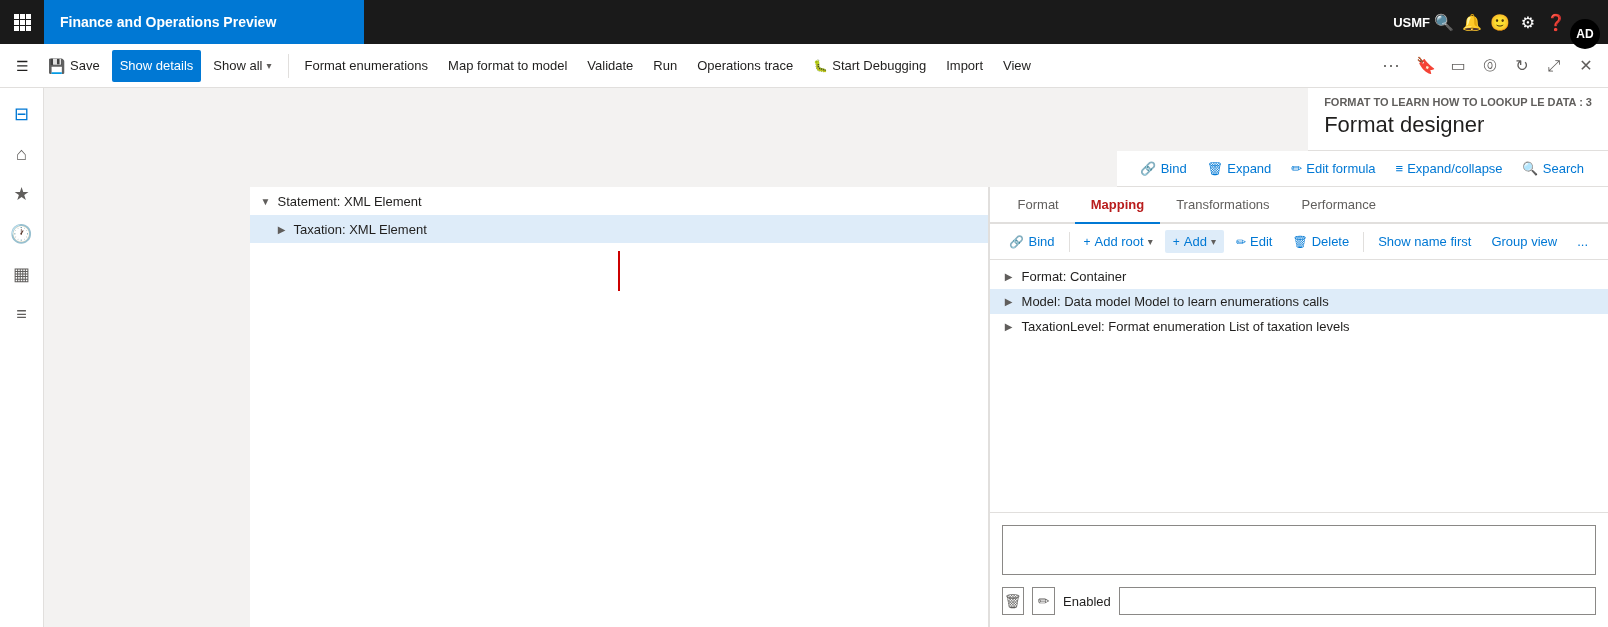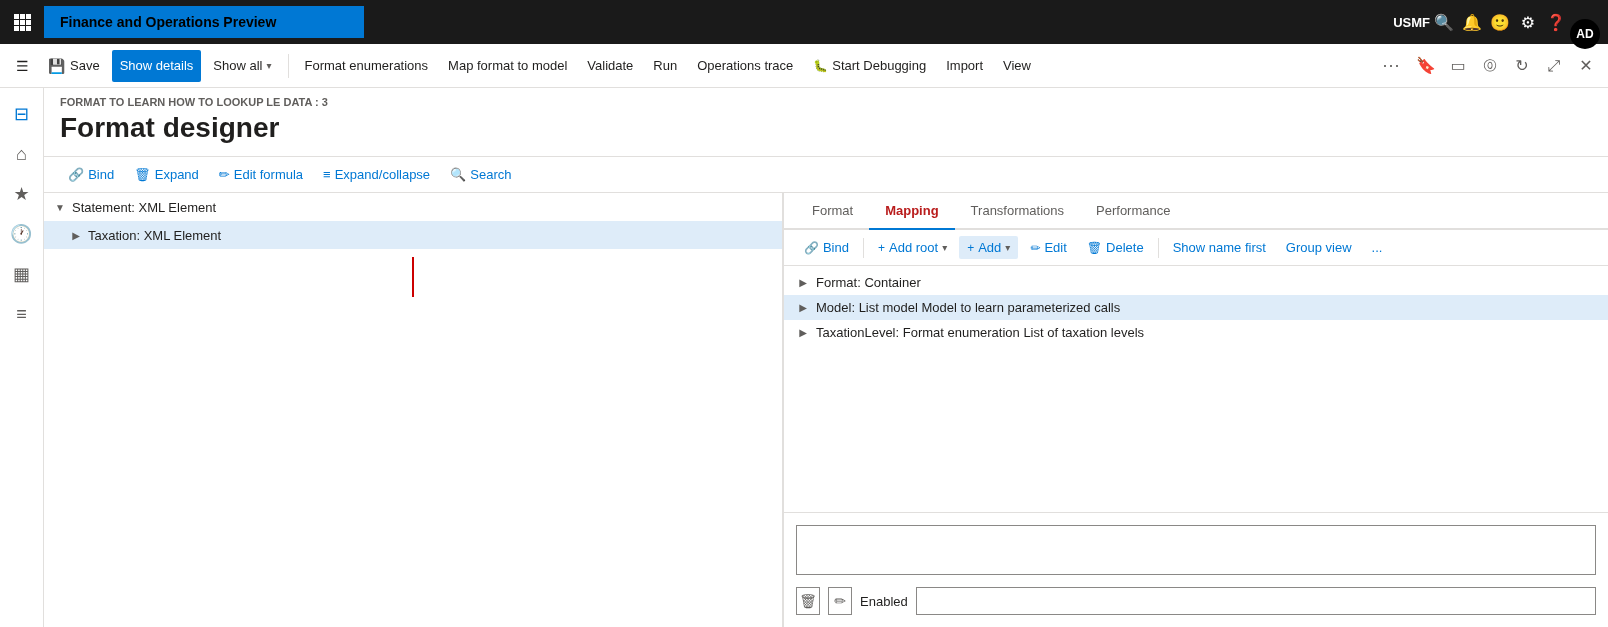--- a/index.html
+++ b/index.html
@@ -10,21 +10,21 @@
       background: #1a1a1a;
       height: 44px;
       display: flex;
       align-items: center;
       padding: 0 8px;
       color: white;
     }
     .top-bar-grid { display: flex; align-items: center; width: 100%; }
     .grid-icon { width: 28px; height: 28px; display: flex; align-items: center; justify-content: center; cursor: pointer; margin-right: 8px; }
     .grid-icon svg { width: 18px; height: 18px; fill: white; }
-    .app-title { font-size: 14px; font-weight: 600; color: #000000; background: #0078d4; padding: 4px 16px; height: 32px; display: flex; align-items: center; min-width: 320px; }
+    .app-title { font-size: 14px; font-weight: 600; color: #ffffff; background: #0078d4; padding: 4px 16px; height: 44px; display: flex; align-items: center; min-width: 320px; }
     .top-bar-spacer { flex: 1; }
     .top-bar-right { display: flex; align-items: center; gap: 0; color: white; }
     .top-bar-user { font-size: 13px; font-weight: 600; }
     .top-bar-icon { width: 28px; height: 28px; display: flex; align-items: center; justify-content: center; cursor: pointer; font-size: 16px; color: white; }
     .avatar-circle { width: 30px; height: 30px; border-radius: 50%; background: #000000; display: flex; align-items: center; justify-content: center; font-size: 12px; font-weight: 700; color: white; cursor: pointer; margin-top: 23px; }
 
     
     .command-bar {
       background: white;
       height: 44px;
@@ -46,26 +46,26 @@
     .cmd-more { font-size: 18px; color: #605e5c; cursor: pointer; padding: 0 8px; }
 
     
     .main-layout { display: flex; height: calc(627px - 44px - 44px); }
 
     
     .sidebar { width: 44px; background: white; border-right: 1px solid #e1dfdd; display: flex; flex-direction: column; align-items: center; padding-top: 8px; gap: 4px; }
     .sidebar-icon { width: 36px; height: 36px; display: flex; align-items: center; justify-content: center; cursor: pointer; border-radius: 2px; color: #605e5c; font-size: 18px; }
 
     
-    .content-area { flex: 1; display: flex; flex-direction: column; overflow: hidden; }
+    .content-area { flex: 1; display: flex; flex-direction: column; overflow: hidden; align-items: flex-end; }
 
     
     .page-header { background: white; padding: 8px 16px 12px 16px; border-bottom: 1px solid #e1dfdd; }
     .page-breadcrumb { font-size: 11px; color: #605e5c; text-transform: uppercase; font-weight: 600; margin-bottom: 4px; }
-    .page-title { font-size: 28px; font-weight: 700; color: #201f1e; }
+    .page-title { font-size: 22px; font-weight: 400; color: #201f1e; }
 
     
     .toolbar { background: white; display: flex; align-items: center; padding: 6px 16px; border-bottom: 1px solid #e1dfdd; gap: 4px; }
     .tool-btn { display: flex; align-items: center; gap: 4px; padding: 4px 8px; cursor: pointer; border: none; background: none; font-size: 13px; color: #0078d4; white-space: nowrap; }
     .tool-btn .icon { font-size: 13px; }
 
     
     .split-pane { display: flex; flex: 1; overflow: hidden; }
 
     
@@ -294,21 +294,21 @@
           </button>
         </div>
 
         <div class="ds-tree">
           <div class="ds-item">
             <span class="arrow">▶</span>
             <span>Format: Container</span>
           </div>
           <div class="ds-item highlighted">
             <span class="arrow">▶</span>
-            <span>Model: List model Model to learn parameterized calls</span>
+            <span>Model: Data model Model to learn enumerations calls</span>
           </div>
           <div class="ds-item">
             <span class="arrow">▶</span>
             <span>TaxationLevel: Format enumeration List of taxation levels</span>
           </div>
         </div>
 
         <div class="bottom-section">
           <textarea class="text-box" style=""></textarea>
           <div class="enabled-row">

